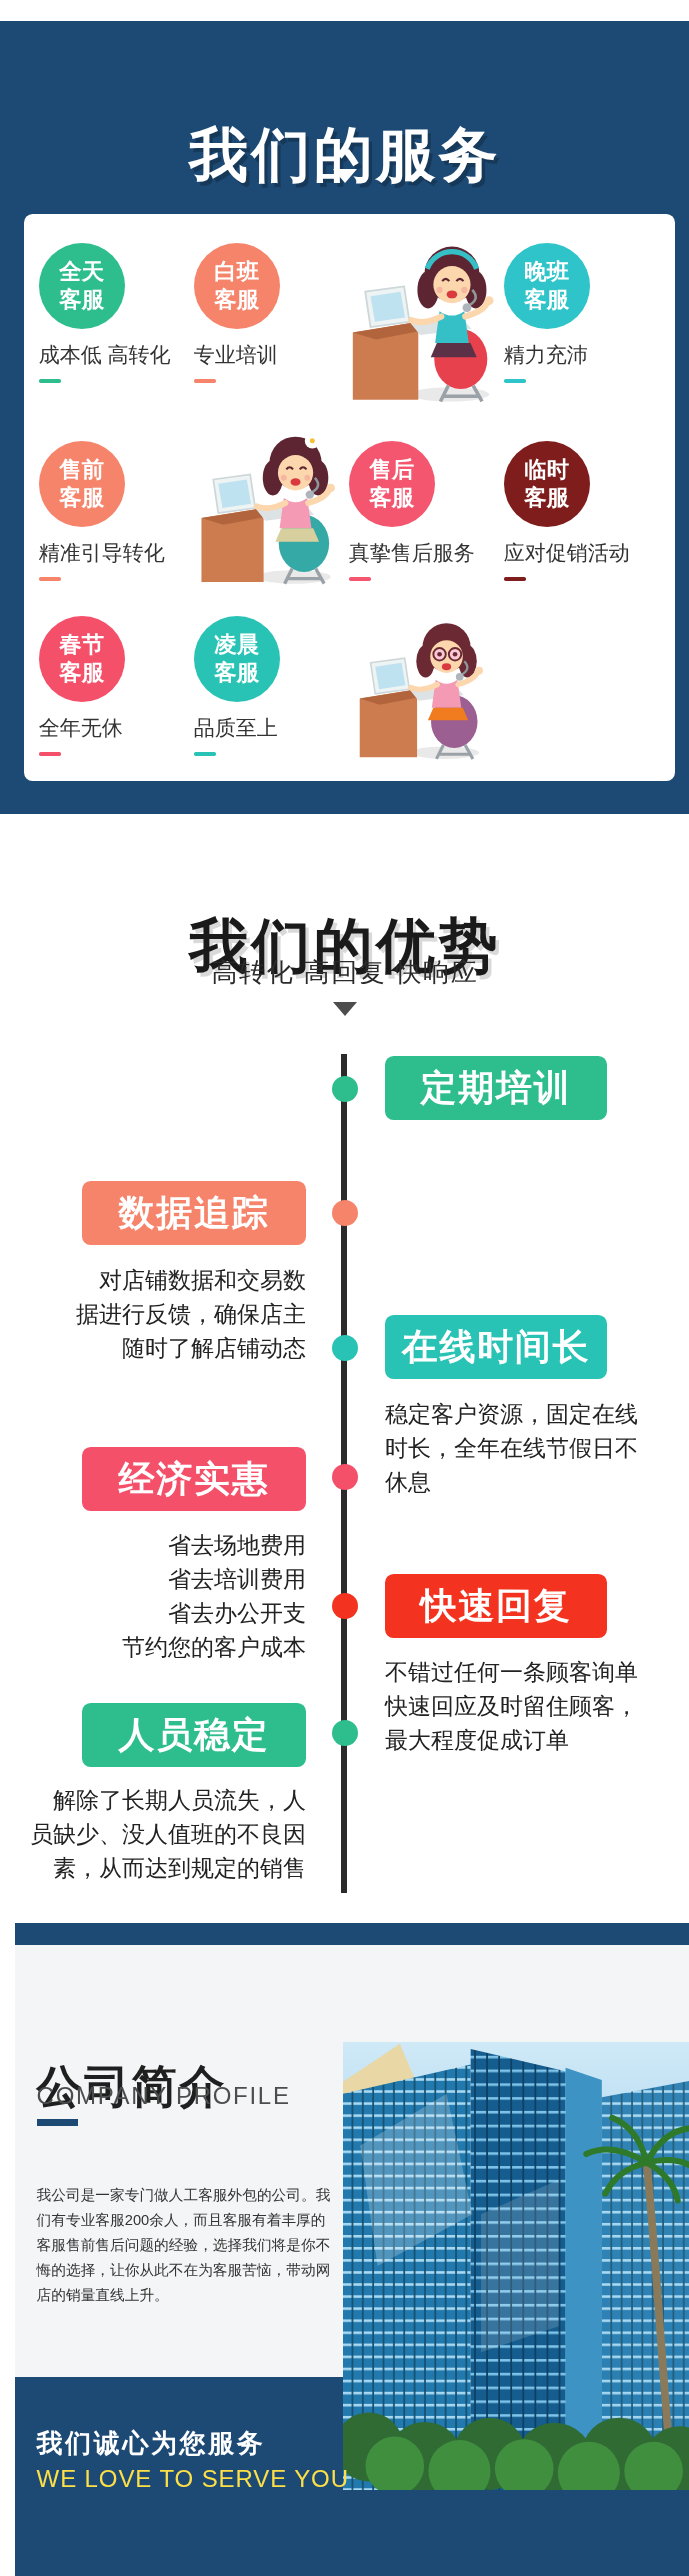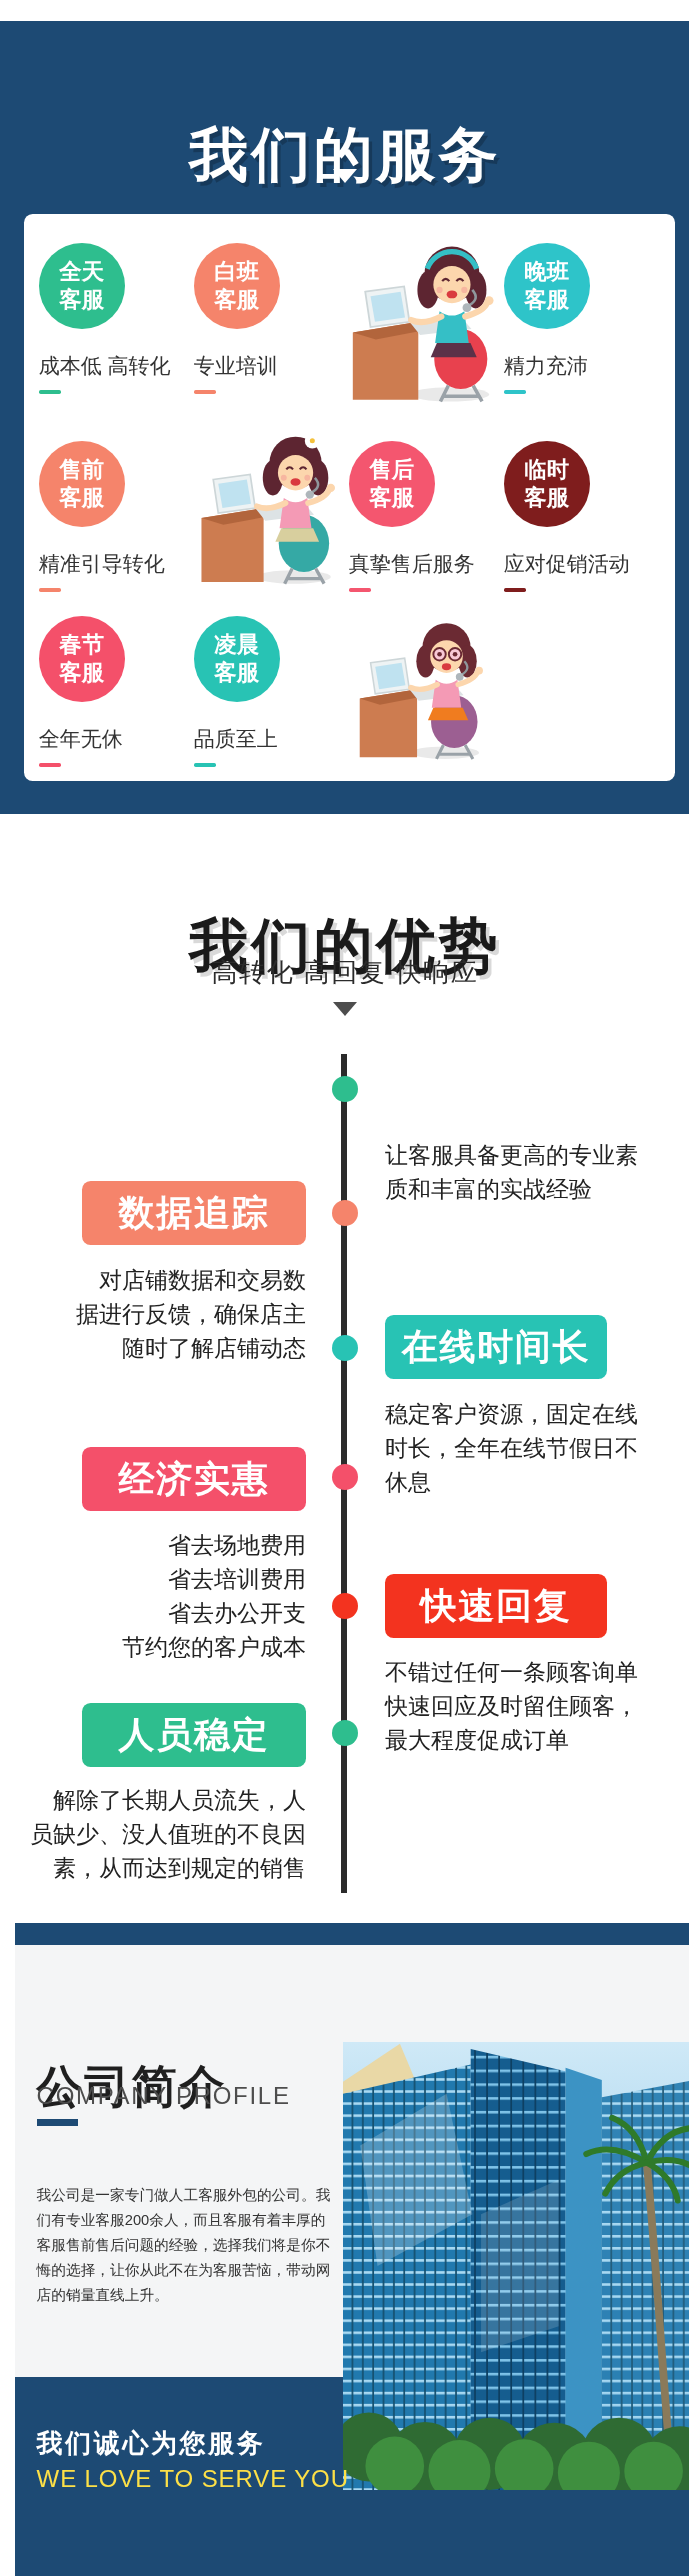--- a/index.html
+++ b/index.html
@@ -23,21 +23,21 @@
       text-shadow:3.4px 4.3px 0 rgba(0,0,0,.22);}
   .tri-down{position:absolute;left:50%;transform:translateX(-50%);width:0;height:0;
       border-left:12px solid transparent;border-right:12px solid transparent;}
   .services .tri-down{top:148px;border-top:14px solid #ffffff;}
   .svc-card{position:absolute;top:193px;left:24px;width:651px;height:567px;background:#ffffff;border-radius:8.6px;}
   .svc-row{position:absolute;left:14.7px;width:621px;display:grid;grid-template-columns:repeat(4,155px);}
   .row1{top:29px}.row2{top:227px}.row3{top:402px}
   .svc-cell{display:flex;flex-direction:column;align-items:flex-start;}
   .svc-circle{width:86px;height:86px;border-radius:50%;display:flex;flex-direction:column;
       align-items:center;justify-content:center;color:#fff;font-size:22.4px;font-weight:700;line-height:1.25;}
-  .svc-caption{margin-top:23px;font-size:21px;color:#333;white-space:nowrap;}
+  .svc-caption{margin-top:12px;font-size:21px;color:#333;white-space:nowrap;}
   .svc-underline{margin-top:10.3px;width:22.4px;height:3.4px;border-radius:1.7px;}
   .illo{display:block;}
 
   
   .advantages{position:absolute;top:814px;left:0;width:690px;height:1109px;background:#fff;}
   .advantages .big-title{position:absolute;top:53px;left:0;width:100%;text-align:center;
       font-size:59px;font-weight:800;color:#1a1a1a;letter-spacing:3.4px;
       text-shadow:3.4px 4.3px 0 rgba(0,0,0,.15);}
   .advantages .subtitle{position:absolute;top:141px;left:0;width:100%;text-align:center;
       font-size:26px;color:#2b2b2b;letter-spacing:1.7px;}
@@ -246,22 +246,23 @@
     <div class="tri-down"></div>
 
     <div class="tl-line"></div>
     <div class="tl-dot c-green" style="top:262px"></div>
     <div class="tl-dot c-coral" style="top:386px"></div>
     <div class="tl-dot c-teal" style="top:521px"></div>
     <div class="tl-dot c-rosered" style="top:650px"></div>
     <div class="tl-dot c-red" style="top:779px"></div>
     <div class="tl-dot c-green" style="top:906px"></div>
 
-    <div class="adv-text rt" style="top:324px">让客服具备更高的专业素
-质和丰富的实战经验</div>
+    <div class="adv-box right curl-r c-green" style="top:242px">
+      <span>定期培训</span>
+    </div>
 
     <div class="adv-box left curl-l c-coral" style="top:367px">
       <span>数据追踪</span>
     </div>
     <div class="adv-text lt" style="top:449px">对店铺数据和交易数
 据进行反馈，确保店主
 随时了解店铺动态</div>
 
     <div class="adv-box right curl-r c-teal" style="top:501px">
       <span>在线时间长</span>

